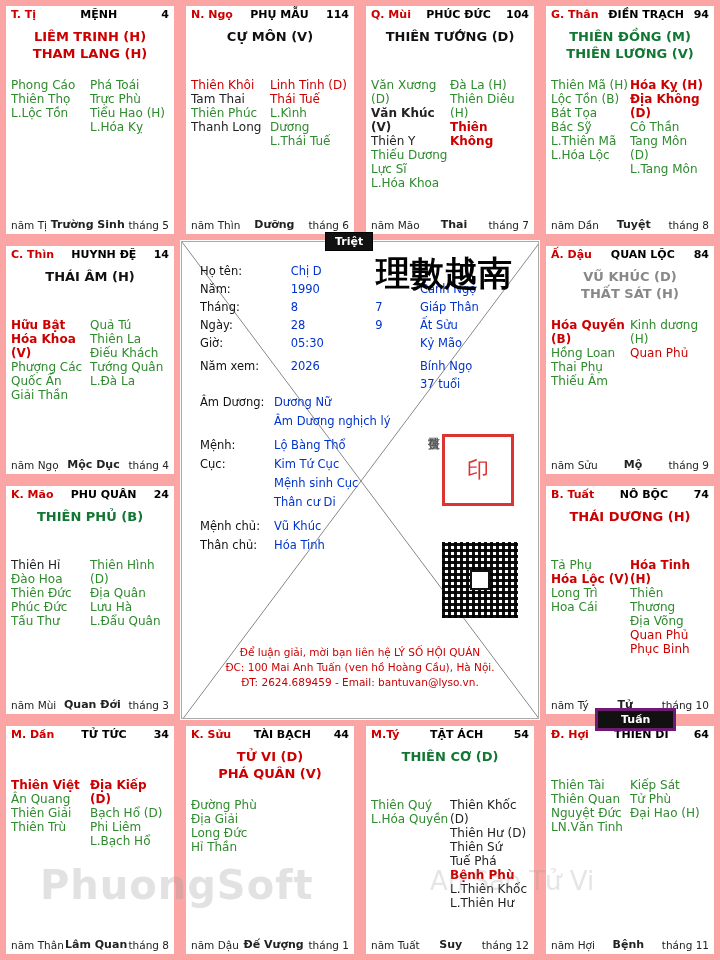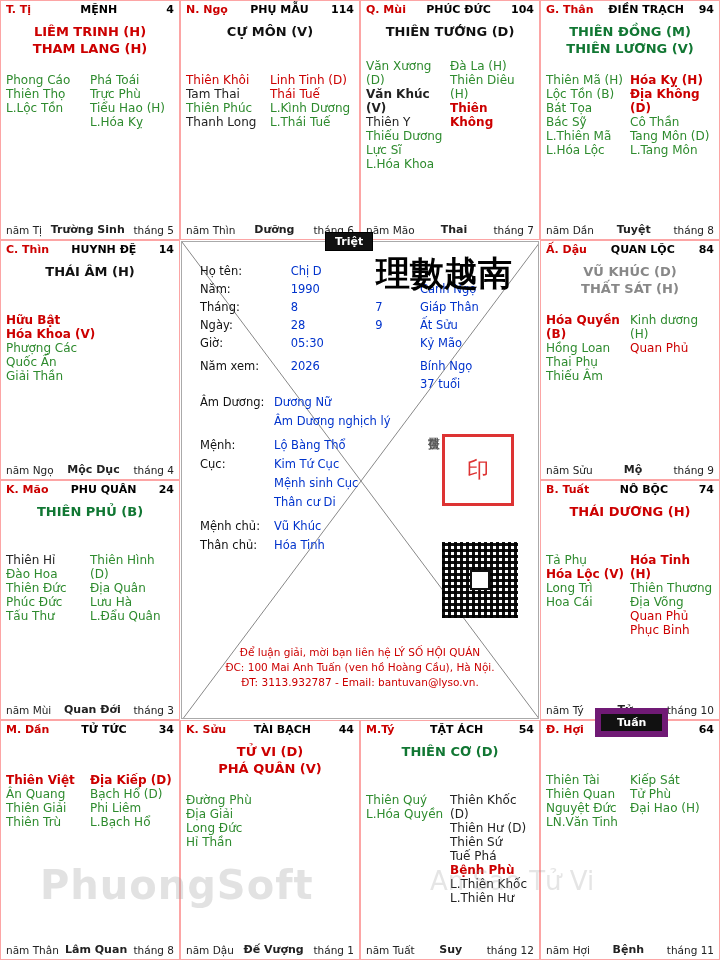--- a/index.html
+++ b/index.html
@@ -12,21 +12,21 @@
     position:relative;
     overflow:hidden;
   }
   .grid{
     position:absolute;inset:0;
     display:grid;
     grid-template-columns:180px 180px 180px 180px;
     grid-template-rows:240px 240px 240px 240px;
   }
   .cell{
-    border:1px solid #fca5a5;
+    border:6px solid #fca5a5;
     box-sizing:border-box;
     position:relative;
     padding:0;
     overflow:hidden;
   }
   .cell .hdr{
     position:absolute;top:2px;left:0;right:0;
     display:flex;justify-content:space-between;align-items:center;
     padding:0 5px;
     font-size:11px;font-weight:bold;
@@ -129,21 +129,21 @@
   }
   .triet{
     position:absolute;left:325px;top:232px;
     background:#111;color:#fff;font-size:11px;font-weight:bold;
     padding:2px 9px;border:1px solid #000;
     z-index:5;
   }
   .tuan{
     position:absolute;left:595px;top:708px;
     background:#111;color:#fff;font-size:11px;font-weight:bold;
-    padding:2px 16px;border:6px solid #701a75;
+    padding:2px 23px;border:3px solid #701a75;
     z-index:5;
   }
   .wm{
     position:absolute;left:40px;top:862px;
     font-size:40px;color:rgba(150,150,150,0.28);
     font-weight:bold;letter-spacing:1px;
     pointer-events:none;user-select:none;
   }
   .wm2{
     position:absolute;left:430px;top:866px;
@@ -218,21 +218,21 @@
 
   <div class="cell">
     <div class="hdr">
       <span class="chi">Q. Mùi</span>
       <span class="palace">PHÚC ĐỨC</span>
       <span class="num">104</span>
     </div>
     <div class="main-star">
       <div class="ms-black">THIÊN TƯỚNG (D)</div>
     </div>
-    <div class="cols" style="top:58px">
+    <div class="cols" style="top:72px">
       <div class="col">
         <div class="s-green">Văn Xương (D)</div>
         <div class="s-black" style="font-weight:bold">Văn Khúc (V)</div>
         <div class="s-black">Thiên Y</div>
         <div class="s-green">Thiếu Dương</div>
         <div class="s-green">Lực Sĩ</div>
         <div class="s-green">L.Hóa Khoa</div>
       </div>
       <div class="col">
         <div class="s-green">Đà La (H)</div>
@@ -290,20 +290,27 @@
     <div class="main-star">
       <div class="ms-black">THÁI ÂM (H)</div>
     </div>
     <div class="cols" style="top:72px">
       <div class="col">
         <div class="s-red" style="font-weight:bold">Hữu Bật</div>
         <div class="s-red" style="font-weight:bold">Hóa Khoa (V)</div>
         <div class="s-green">Phượng Các</div>
         <div class="s-green">Quốc Ấn</div>
         <div class="s-green">Giải Thần</div>
+      </div>
+      <div class="col">
+        <div class="s-green">Quả Tú</div>
+        <div class="s-green">Thiên La</div>
+        <div class="s-green">Điếu Khách</div>
+        <div class="s-green">Tướng Quân</div>
+        <div class="s-green">L.Đà La</div>
       </div>
     </div>
     <div class="foot">
       <span>năm Ngọ</span>
       <span class="mid">Mộc Dục</span>
       <span>tháng 4</span>
     </div>
   </div>
 
   <div class="cell" style="border:none"></div>
@@ -601,21 +608,21 @@
   </div>
 
   <div class="chinese">理數越南</div>
   <div class="sealcol">扶薑公司</div>
   <div class="seal">印</div>
   <div class="qr"></div>
 
   <div class="contact">
     <div>Để luận giải, mời bạn liên hệ LÝ SỐ HỘI QUÁN</div>
     <div>ĐC: 100 Mai Anh Tuấn (ven hồ Hoàng Cầu), Hà Nội.</div>
-    <div>ĐT: 3113.932787 - Email: bantuvan@lyso.vn.</div>
+    <div>ĐT: 2624.689459 - Email: bantuvan@lyso.vn.</div>
   </div>
 </div>
 
 <div class="triet">Triệt</div>
 <div class="tuan">Tuần</div>
 
 <div class="wm">PhuongSoft</div>
 <div class="wm2">An Sao Tử Vi</div>
 
 </body></html>

